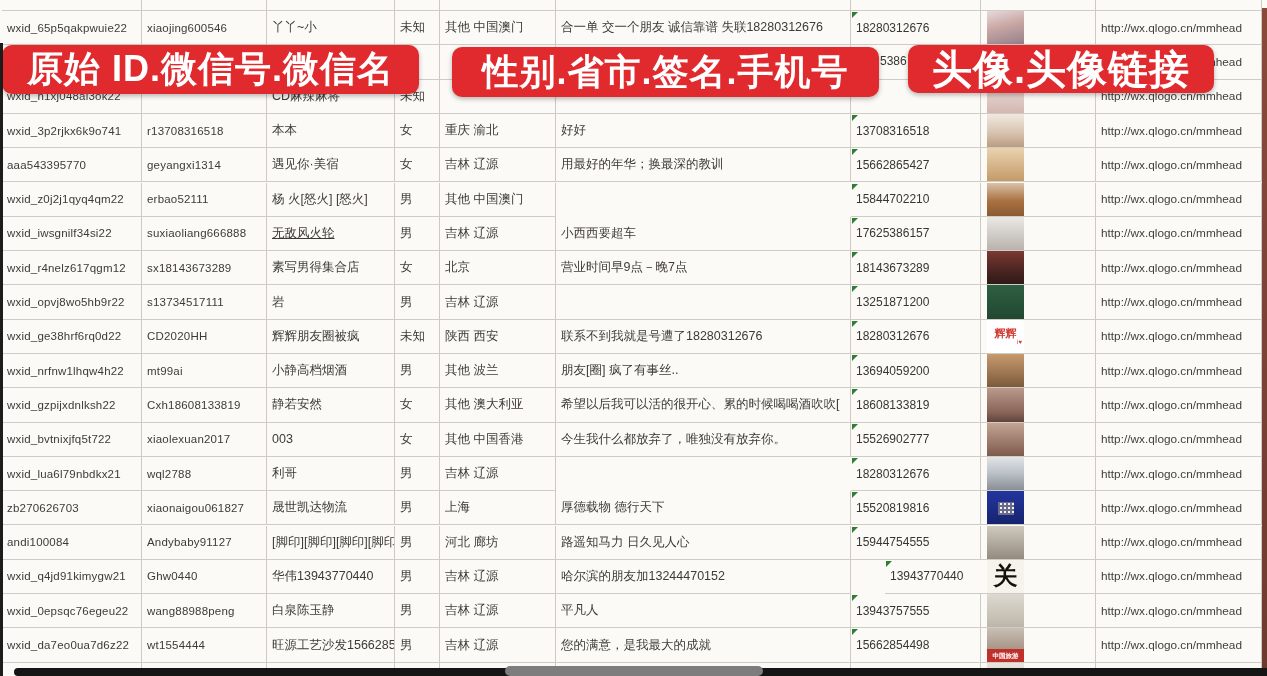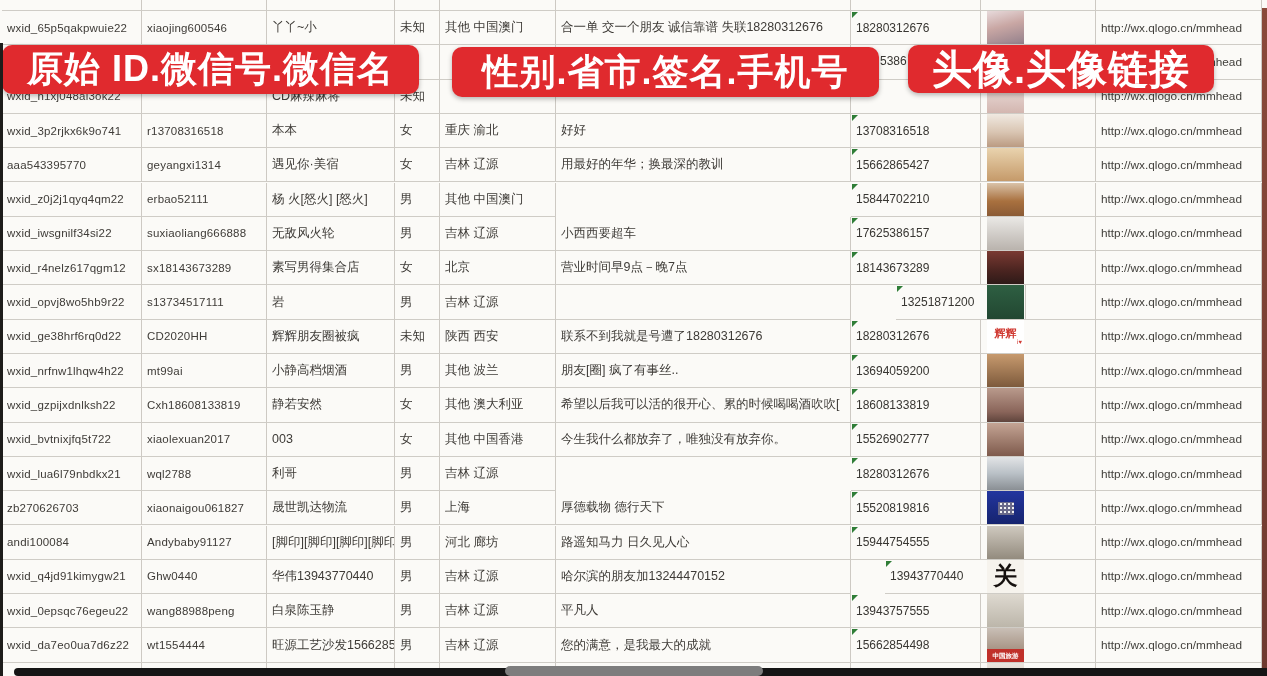--- a/index.html
+++ b/index.html
@@ -130,21 +130,21 @@
         <div class="cell" style="left: 267px; width: 128px;">杨 火[怒火] [怒火]</div>
         <div class="cell" style="left: 395px; width: 45px;">男</div>
         <div class="cell" style="left: 440px; width: 116px;">其他 中国澳门</div>
         <div class="cell phone-txt" style="left: 851px; width: 130px;">15844702210<span class="flag"></span></div>
         <div class="cell" style="left: 981px; width: 115px;"><div class="avatar" style="background: linear-gradient(rgb(217, 194, 168) 0%, rgb(169, 113, 63) 55%, rgb(138, 90, 53) 100%);"></div></div>
         <div class="cell link-txt" style="left: 1096px; width: 166px;">http://wx.qlogo.cn/mmhead</div>
       </div>
       <div class="row" style="top: 216.8px; height: 34.3px;">
         <div class="cell latin" style="left: 2px; width: 140px;">wxid_iwsgnilf34si22</div>
         <div class="cell latin" style="left: 142px; width: 125px;">suxiaoliang666888</div>
-        <div class="cell" style="left: 267px; width: 128px;">无敌风火轮</div>
+        <div class="cell" style="left: 267px; width: 128px; text-decoration: underline;">无敌风火轮</div>
         <div class="cell" style="left: 395px; width: 45px;">男</div>
         <div class="cell" style="left: 440px; width: 116px;">吉林 辽源</div>
         <div class="cell" style="left: 556px; width: 295px;">小西西要超车</div>
         <div class="cell phone-txt" style="left: 851px; width: 130px;">17625386157<span class="flag"></span></div>
         <div class="cell" style="left: 981px; width: 115px;"><div class="avatar" style="background: linear-gradient(rgb(234, 232, 229) 0%, rgb(185, 179, 173) 100%);"></div></div>
         <div class="cell link-txt" style="left: 1096px; width: 166px;">http://wx.qlogo.cn/mmhead</div>
       </div>
       <div class="row" style="top: 251.1px; height: 34.3px;">
         <div class="cell latin" style="left: 2px; width: 140px;">wxid_r4nelz617qgm12</div>
         <div class="cell latin" style="left: 142px; width: 125px;">sx18143673289</div>
@@ -156,21 +156,21 @@
         <div class="cell" style="left: 981px; width: 115px;"><div class="avatar" style="background: linear-gradient(rgb(122, 58, 50) 0%, rgb(74, 36, 32) 60%, rgb(46, 26, 24) 100%);"></div></div>
         <div class="cell link-txt" style="left: 1096px; width: 166px;">http://wx.qlogo.cn/mmhead</div>
       </div>
       <div class="row" style="top: 285.4px; height: 34.3px;">
         <div class="cell latin" style="left: 2px; width: 140px;">wxid_opvj8wo5hb9r22</div>
         <div class="cell latin" style="left: 142px; width: 125px;">s13734517111</div>
         <div class="cell" style="left: 267px; width: 128px;">岩</div>
         <div class="cell" style="left: 395px; width: 45px;">男</div>
         <div class="cell" style="left: 440px; width: 116px;">吉林 辽源</div>
         <div class="cell" style="left: 556px; width: 295px;"></div>
-        <div class="cell phone-txt" style="left: 896px; width: 130px;">13251871200<span class="flag"></span></div>
+        <div class="cell phone-txt" style="left: 851px; width: 130px;">13251871200<span class="flag"></span></div>
         <div class="cell" style="left: 981px; width: 115px;"><div class="avatar" style="background: linear-gradient(rgb(46, 95, 66) 0%, rgb(34, 71, 49) 100%);"></div></div>
         <div class="cell link-txt" style="left: 1096px; width: 166px;">http://wx.qlogo.cn/mmhead</div>
       </div>
       <div class="row" style="top: 319.7px; height: 34.3px;">
         <div class="cell latin" style="left: 2px; width: 140px;">wxid_ge38hrf6rq0d22</div>
         <div class="cell latin" style="left: 142px; width: 125px;">CD2020HH</div>
         <div class="cell" style="left: 267px; width: 128px;">辉辉朋友圈被疯</div>
         <div class="cell" style="left: 395px; width: 45px;">未知</div>
         <div class="cell" style="left: 440px; width: 116px;">陕西 西安</div>
         <div class="cell" style="left: 556px; width: 295px;">联系不到我就是号遭了18280312676</div>

